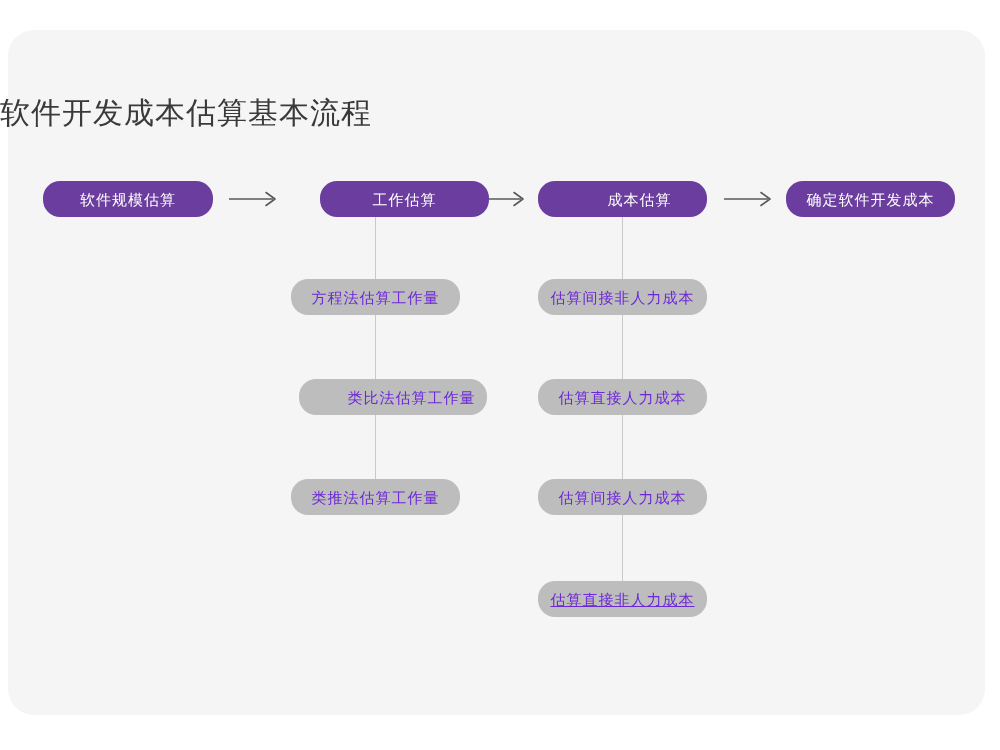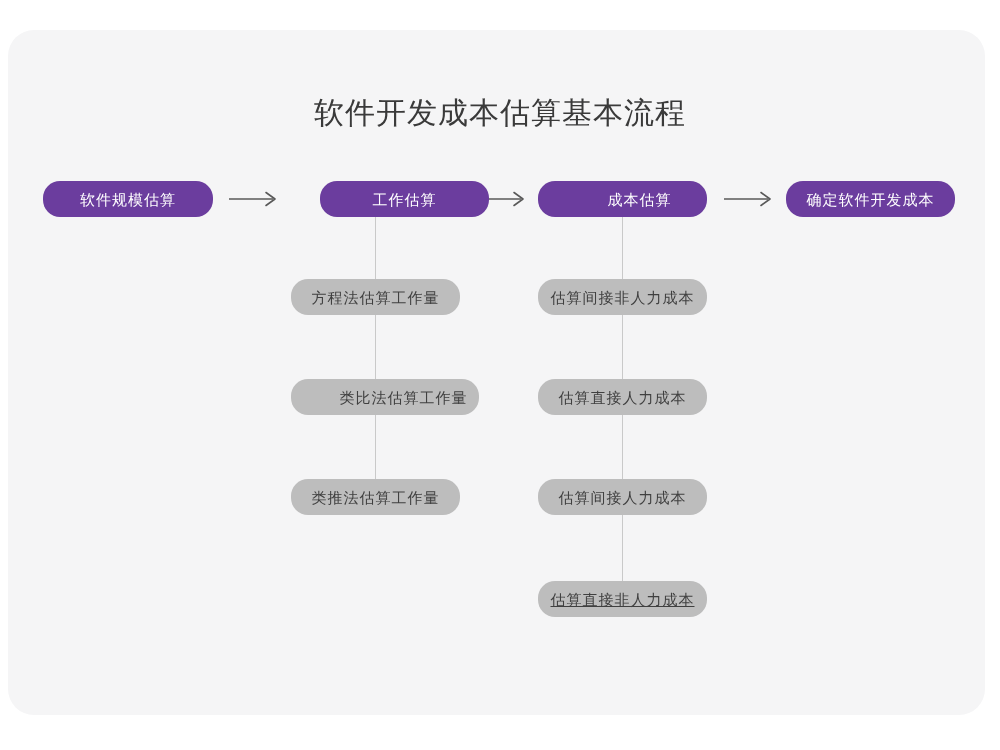--- a/index.html
+++ b/index.html
@@ -30,21 +30,20 @@
     top: 0;
     width: 1000px;
     height: 750px;
   }
 
   .title {
     position: absolute;
     left: 0;
     top: 93px;
     width: 1000px;
-    text-align: center;
     font-size: 30px;
     line-height: 40px;
     color: #3a3a3a;
     letter-spacing: 1px;
     white-space: nowrap;
   }
 
   
   .vline {
     position: absolute;
@@ -74,21 +73,21 @@
     z-index: 3;
   }
   .node.primary {
     background: #6b3d9e;
     color: #ffffff;
     height: 36px;
     letter-spacing: 1px;
   }
   .node.secondary {
     background: #bdbdbd;
-    color: #404040;
+    color: #6d28d9;
     height: 36px;
     letter-spacing: 1px;
   }
 </style>
 </head>
 <body>
 
 <div id="canvas"></div>
 
 <div id="diagram">
@@ -138,21 +137,21 @@
   </div>
 
   <div class="node primary" style="left:786px; top:181px; width:169px;">
     <span>确定软件开发成本</span>
   </div>
 
   <div class="node secondary" style="left:291px; top:279px; width:169px;">
     <span>方程法估算工作量</span>
   </div>
 
-  <div class="node secondary" style="left:291px; top:379px; width:188px;padding-left:37px;">
+  <div class="node secondary" style="left:299px; top:379px; width:188px;padding-left:37px;">
     <span>类比法估算工作量</span>
   </div>
 
   <div class="node secondary" style="left:291px; top:479px; width:169px;">
     <span>类推法估算工作量</span>
   </div>
 
   <div class="node secondary" style="left:538px; top:279px; width:169px;">
     <span>估算间接非人力成本</span>
   </div>

